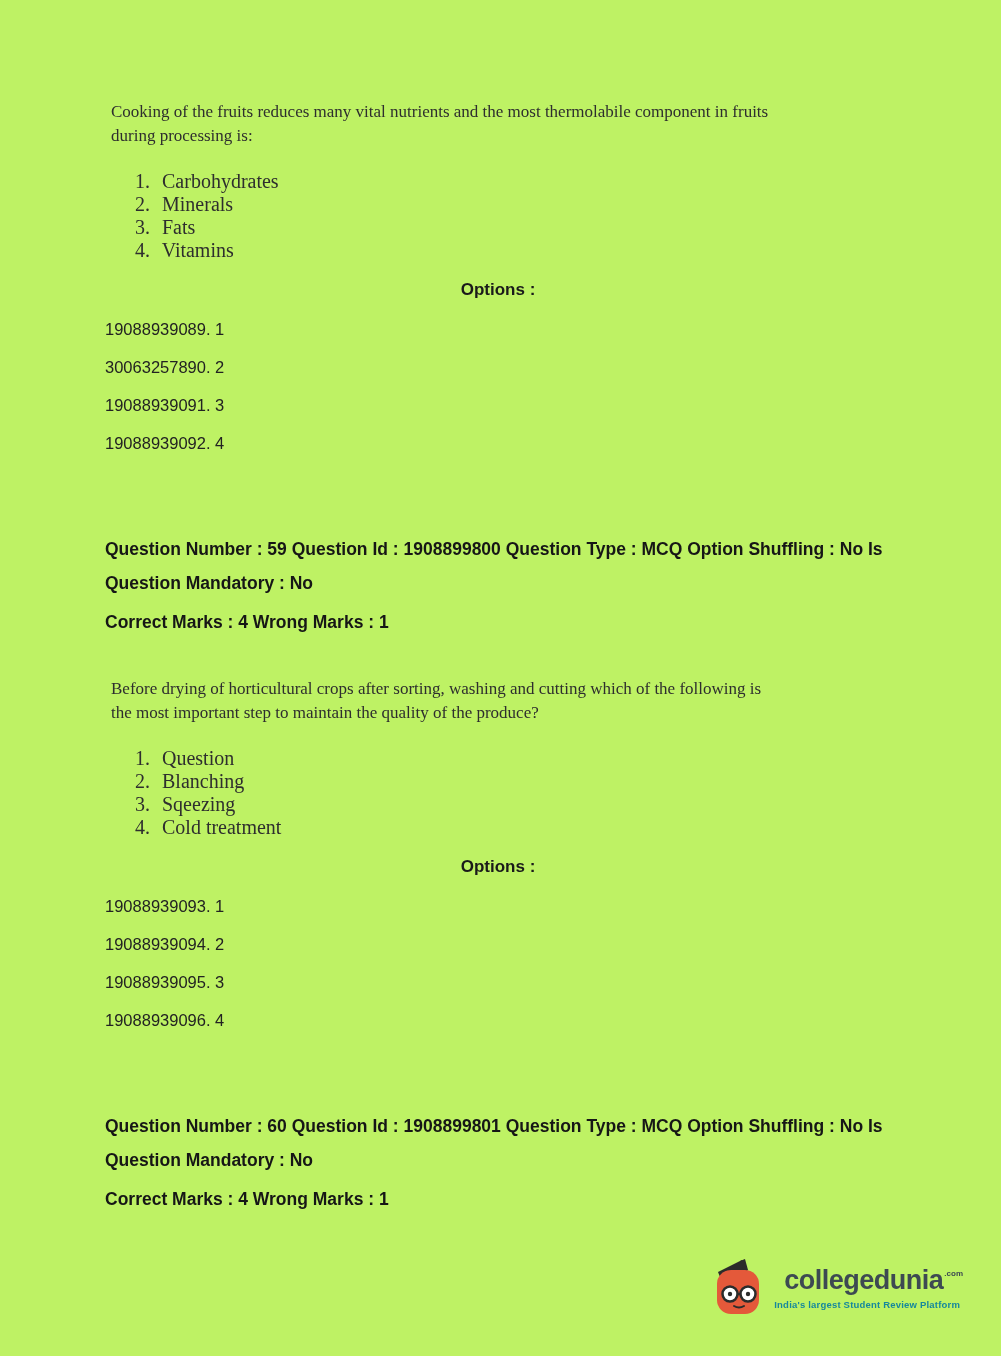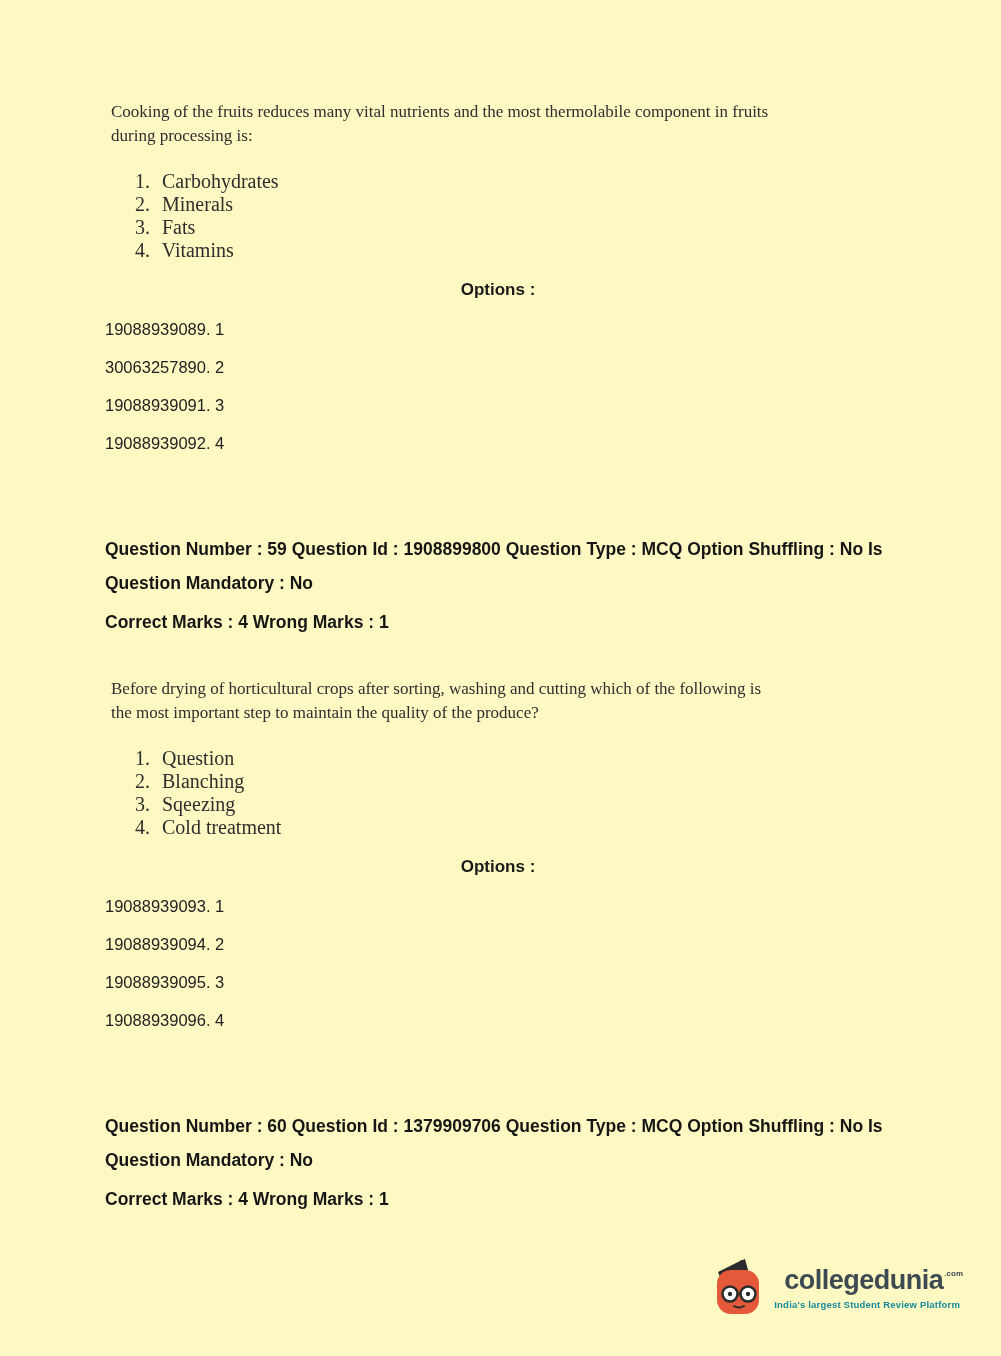--- a/index.html
+++ b/index.html
@@ -2,21 +2,21 @@
 <html><head>
 <meta charset="utf-8">
 <style>
   * { margin: 0; padding: 0; box-sizing: border-box; }
   html, body { background: #ffffff; }
   .page {
     position: relative;
     width: 1001px;
     height: 1356px;
     margin: 0 auto;
-    background: #fef9c3;
+    background: #bef264;
     font-family: "Liberation Sans", sans-serif;
     color: #1a1a1a;
     overflow: hidden;
   }
   .content {
     padding: 100px 110px 0 105px;
   }
   
   .q-body {
     font-family: "Liberation Serif", serif;
@@ -162,21 +162,21 @@
 
     <div class="options-label">Options :</div>
     <div class="option-list">
       <div class="option-line">19088939093. 1</div>
       <div class="option-line">19088939094. 2</div>
       <div class="option-line">19088939095. 3</div>
       <div class="option-line">19088939096. 4</div>
     </div>
 
     <div class="q-header">
-      <div class="meta-line">Question Number : 60 Question Id : 1379909706 Question Type : MCQ Option Shuffling : No Is</div>
+      <div class="meta-line">Question Number : 60 Question Id : 1908899801 Question Type : MCQ Option Shuffling : No Is</div>
       <div class="meta-line">Question Mandatory : No</div>
       <div class="marks-line">Correct Marks : 4 Wrong Marks : 1</div>
     </div>
 
   </div>
 
   <div class="footer-brand">
     <svg class="mascot" viewBox="0 0 52 58" xmlns="http://www.w3.org/2000/svg">
 
       <path d="M6 14 L30 2 L34 16 L10 24 Z" fill="#2b2b2b"></path>

